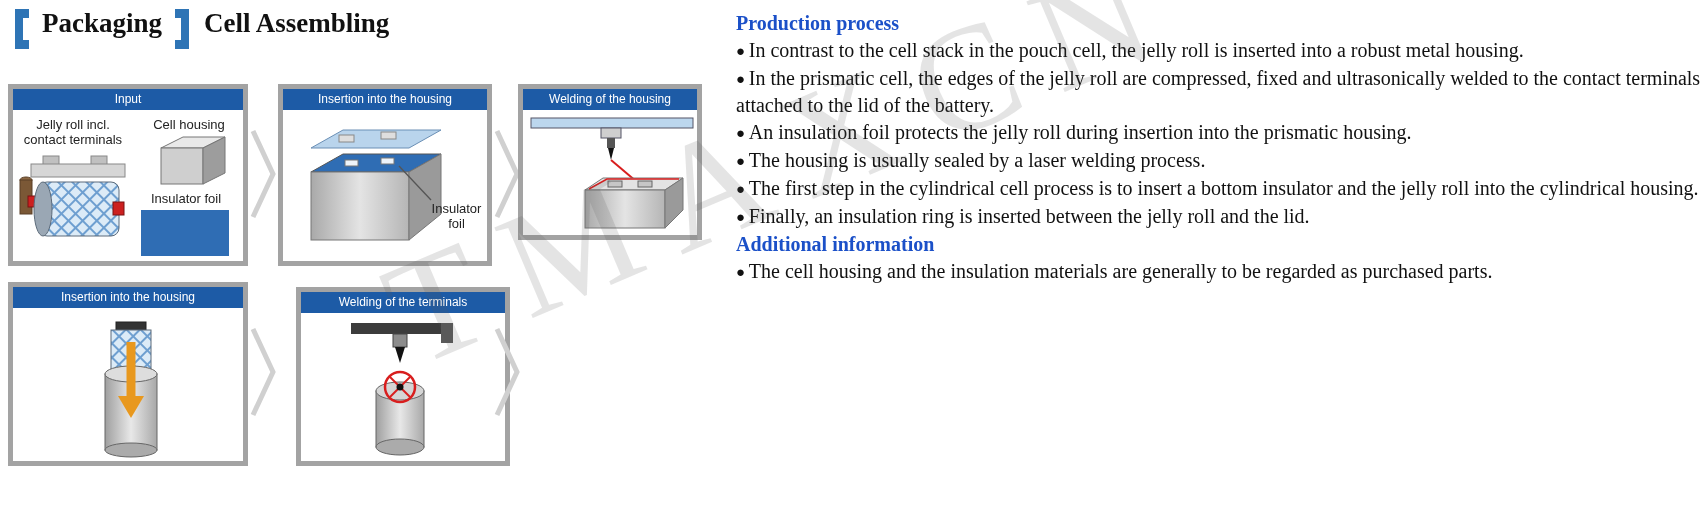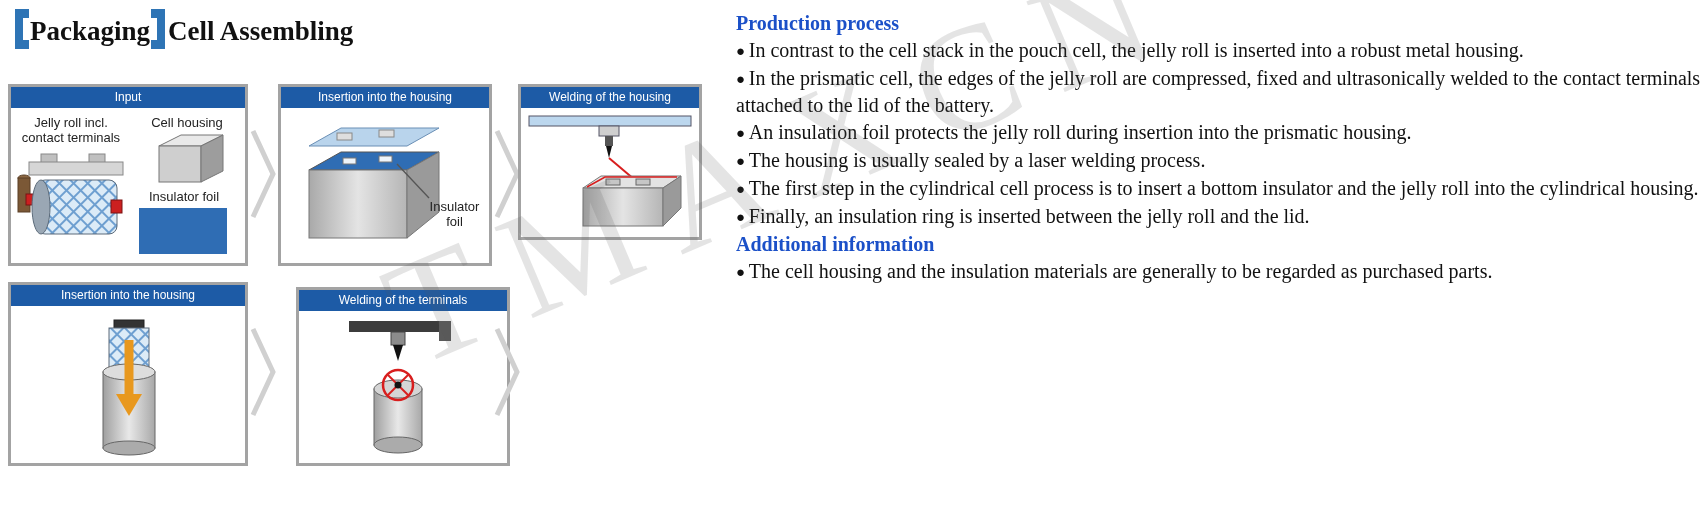--- a/index.html
+++ b/index.html
@@ -1,25 +1,25 @@
 <!DOCTYPE html>
 <html><head>
 <meta charset="utf-8">
 <style>
   html,body{margin:0;padding:0;background:#fff;}
   #page{position:relative;width:1700px;height:523px;background:#fff;overflow:hidden;
         font-family:"Liberation Serif",serif;}
 
   
-  .hdr{position:absolute;left:12px;top:8px;display:flex;align-items:center;gap:0;}
+  .hdr{position:absolute;left:12px;top:8px;display:flex;gap:12px;}
   .hdr .ttl{font-weight:bold;font-size:27px;color:#111;}
   .bracket{display:inline-block;}
 
   
-  .panel{position:absolute;border:3px solid #a3a3a3;background:#fff;box-sizing:border-box;}
+  .panel{position:absolute;border:5px solid #a3a3a3;background:#fff;box-sizing:border-box;}
   .panel-hd{background:#1d5ba6;color:#fff;text-align:center;
             font-family:"Liberation Sans",sans-serif;font-size:12px;padding:3px 0 4px;}
   .panel-body{position:relative;width:100%;}
   .plabel{position:absolute;font-family:"Liberation Sans",sans-serif;font-size:13px;
           color:#222;text-align:center;line-height:1.15;}
   .foil-rect{position:absolute;background:#2f6db4;}
 
   .chev{position:absolute;}
 
   

